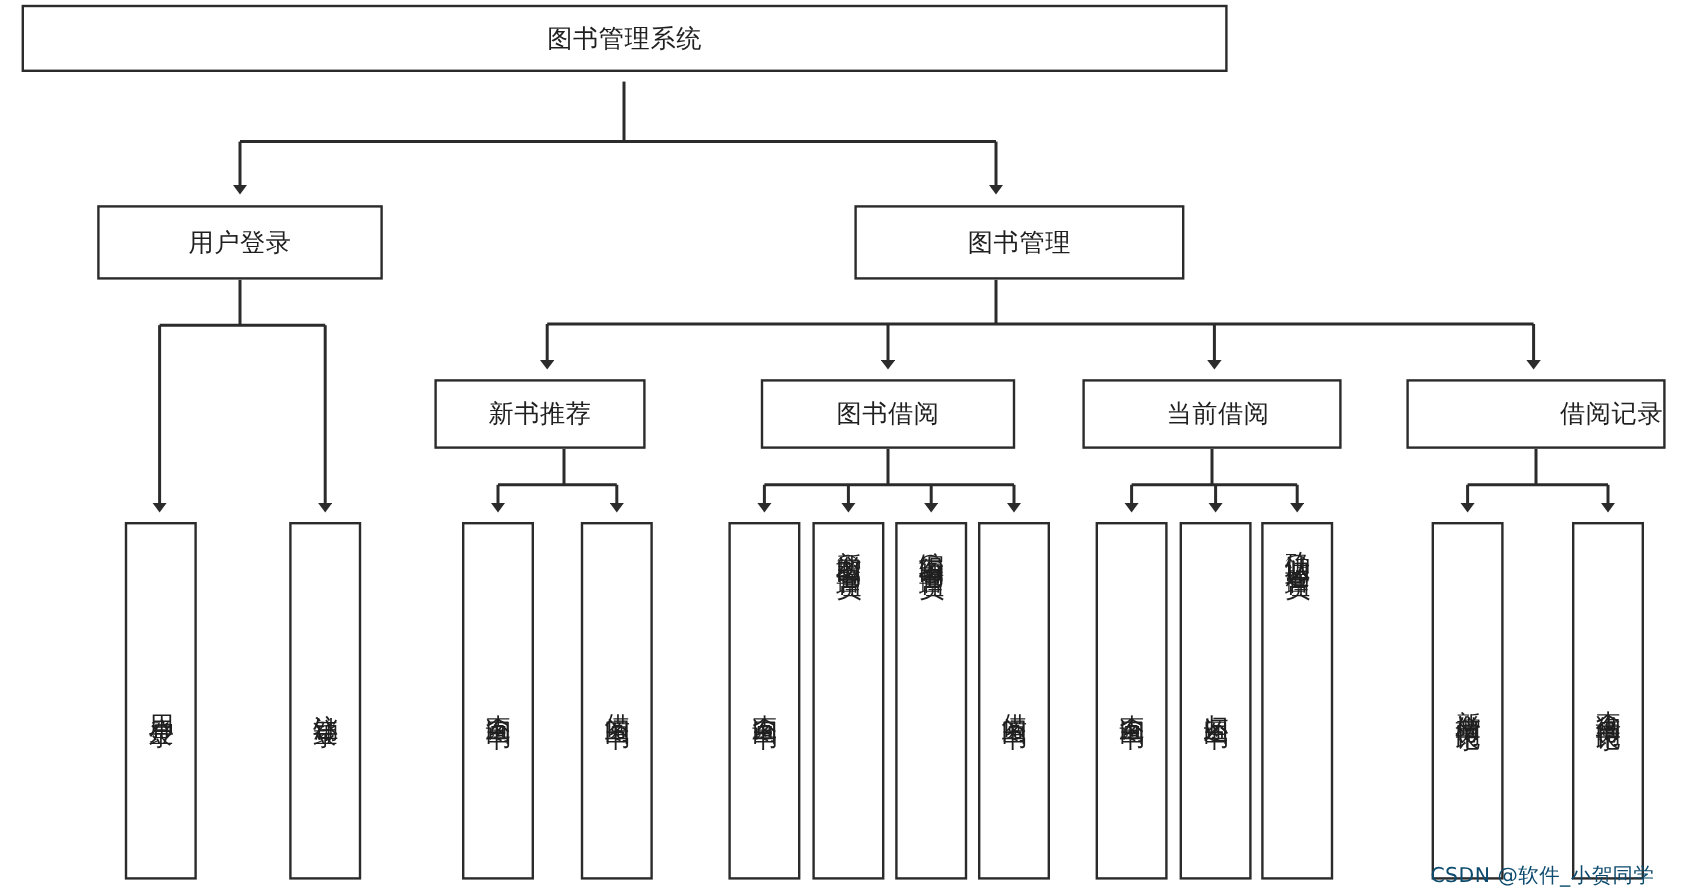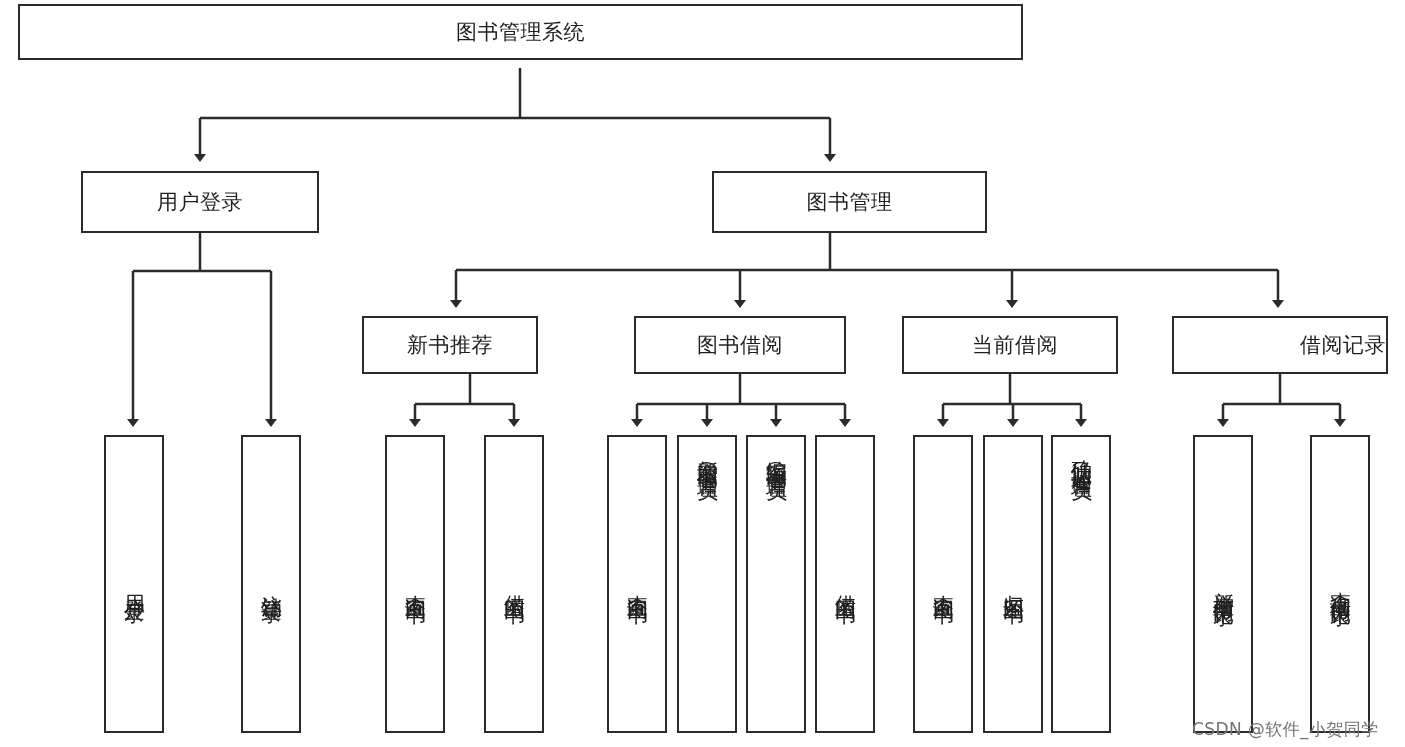--- a/index.html
+++ b/index.html
@@ -57,21 +57,21 @@
     justify-content: center;
     padding-top: 6px;
   }
   .leaf.centered {
     align-items: center;
     padding-top: 0;
   }
   .watermark {
     position: absolute;
     font-size: 17px;
-    color: #737373;
+    color: #0c4a6e;
     white-space: nowrap;
     letter-spacing: 0.4px;
     pointer-events: none;
   }
 </style>
 </head>
 <body>
 
 <div id="canvas">
 

